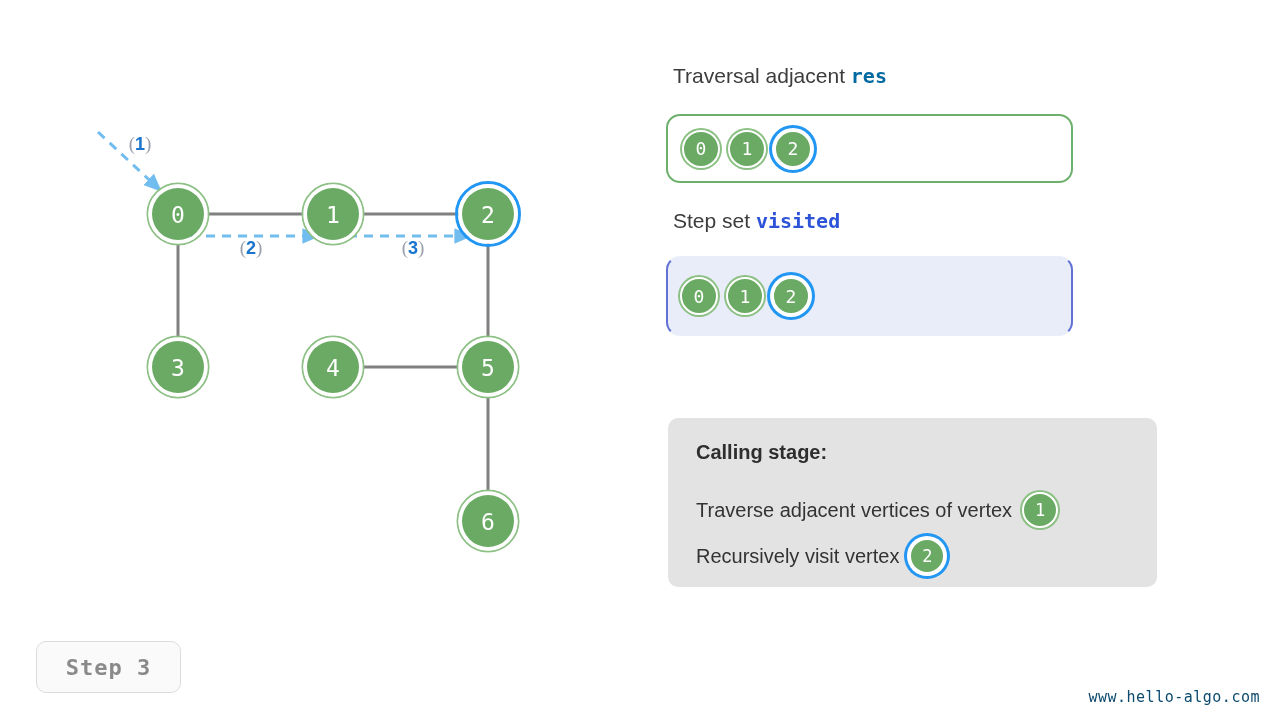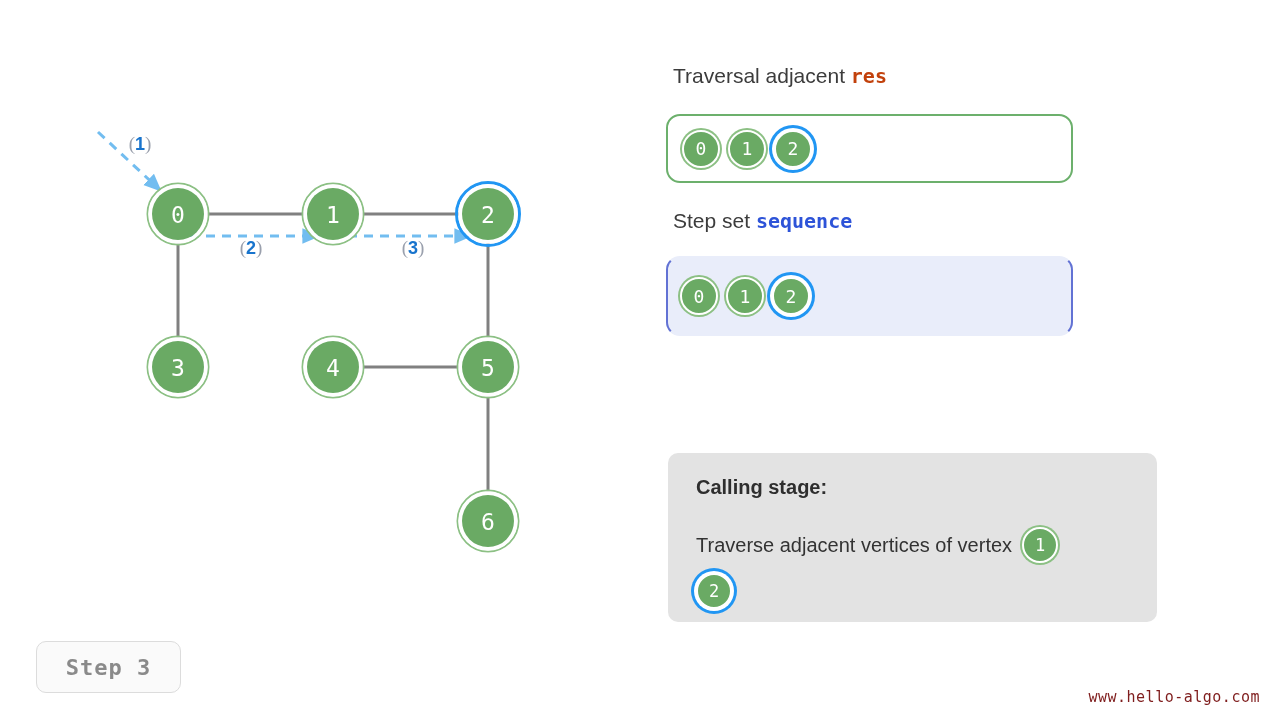--- a/index.html
+++ b/index.html
@@ -60,21 +60,21 @@
     position: absolute;
     font-size: 21px;
     color: #3c3c3c;
     white-space: nowrap;
   }
   .code-token {
     font-family: "DejaVu Sans Mono", monospace;
     font-weight: bold;
     font-size: 20px;
   }
-  .code-token.green { color: #c2410c; }
+  .code-token.green { color: #0369a1; }
   .code-token.blue  { color: #2d53d8; }
 
   #res-heading { left: 7px; top: 64px; }
   #visited-heading { left: 7px; top: 209px; }
 
   .container-box {
     position: absolute;
     box-sizing: border-box;
   }
   #res-box {
@@ -148,21 +148,20 @@
   
   #calling-card {
     position: absolute;
     left: 2px;
     top: 418px;
     width: 489px;
     height: 169px;
     background: #e3e3e3;
     border-radius: 10px;
     box-sizing: border-box;
-    margin-top: 35px;
   }
   #calling-title {
     position: absolute;
     left: 28px; top: 23px;
     font-size: 20px;
     font-weight: bold;
     color: #2e2e2e;
   }
   .calling-line {
     position: absolute;
@@ -200,21 +199,21 @@
     letter-spacing: 1px;
   }
 
   
   #watermark {
     position: absolute;
     right: 20px;
     bottom: 14px;
     font-family: "DejaVu Sans Mono", monospace;
     font-size: 15px;
-    color: #7f1d1d;
+    color: #0c4a6e;
     letter-spacing: 0.5px;
   }
 </style>
 </head>
 <body>
 
 <div class="stage">
 
   <div id="graph-panel">
     <svg id="graph-svg" width="640" height="640" viewBox="0 0 640 640">
@@ -286,21 +285,21 @@
 
     <div class="container-box" id="res-box">
       <div class="chip-row" id="res-items">
           <div class="token">0</div>
           <div class="token">1</div>
           <div class="token highlight">2</div>
         </div>
     </div>
 
     <div class="section-heading" id="visited-heading">
-      <span>Step set </span><span class="code-token blue">sequence</span>
+      <span>Step set </span><span class="code-token blue">visited</span>
     </div>
 
     <div class="container-box" id="visited-box">
       <span class="brace left"></span>
       <span class="brace right"></span>
       <div class="chip-row" id="visited-items">
           <div class="token">0</div>
           <div class="token">1</div>
           <div class="token highlight">2</div>
         </div>
@@ -308,20 +307,21 @@
 
     <div id="calling-card">
       <div id="calling-title">Calling stage:</div>
 
       <div class="calling-line" id="calling-line-1">
         <span>Traverse adjacent vertices of vertex</span>
         <span class="token">1</span>
       </div>
 
       <div class="calling-line" id="calling-line-2">
+        <span>Recursively visit vertex</span>
         <span class="token highlight">2</span>
       </div>
     </div>
   </div>
 
   <div id="step-chip">Step 3</div>
 
   <div id="watermark">www.hello-algo.com</div>
 
 </div>

